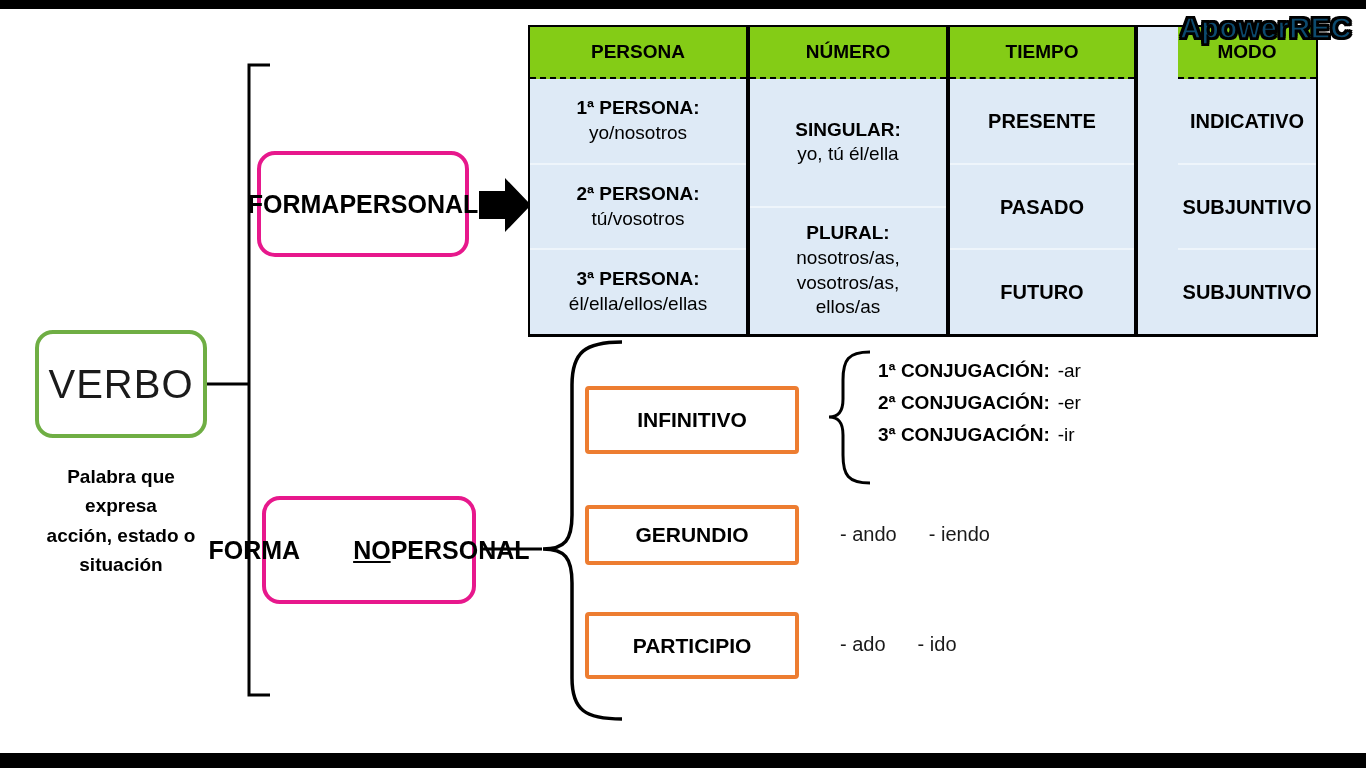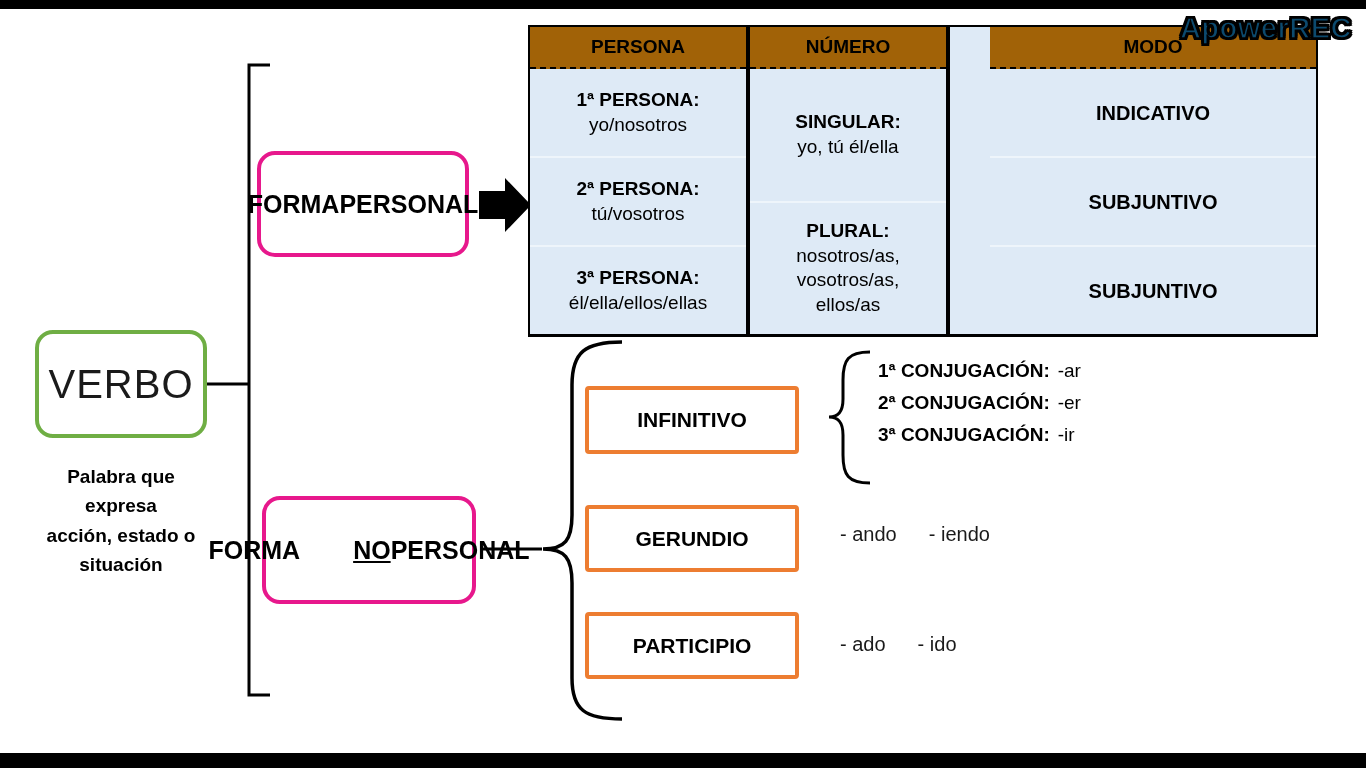--- a/index.html
+++ b/index.html
@@ -26,42 +26,42 @@
 
   .pink { border: 4px solid #e7188c; border-radius: 18px; font-weight: bold;
           font-size: 25px; line-height: 1.6; }
   .fp  { left: 257px; top: 151px; width: 212px; height: 106px; }
   .fnp { left: 262px; top: 496px; width: 214px; height: 108px; }
   .line { display: flex; gap: 9px; justify-content: center; }
   .u { text-decoration: underline; margin-left: 44px; }
 
   .orange { border: 4px solid #ed7d31; border-radius: 4px; font-weight: bold; font-size: 21px; }
   .inf { left: 585px; top: 386px; width: 214px; height: 68px; }
-  .ger { left: 585px; top: 505px; width: 214px; height: 67px; }
+  .ger { left: 585px; top: 505px; width: 214px; height: 60px; }
   .par { left: 585px; top: 612px; width: 214px; height: 67px; }
 
   .conj { position: absolute; left: 878px; top: 360px; display: flex; flex-direction: column;
           gap: 10px; font-size: 19px; z-index: 2; }
   .conj .row { display: flex; gap: 8px; align-items: center; }
   .conj .b { font-weight: bold; }
 
   .sfx { position: absolute; display: flex; gap: 32px; font-size: 20px; color: #1a1a1a; z-index: 2; }
   .sfx-ger { left: 840px; top: 523px; }
   .sfx-par { left: 840px; top: 633px; }
 
   .vtable { position: absolute; left: 528px; top: 25px; width: 790px; height: 312px;
             display: flex; border: 2px solid #000; border-bottom-width: 3px;
             background: #deeaf6; z-index: 2; }
   .col { display: flex; flex-direction: column; }
   .col:not(:last-child) { border-right: 4px solid #000; }
   .col-persona { width: 220px; }
   .col-numero  { width: 200px; }
   .col-tiempo  { width: 188px; }
   .col-modo    { flex: 1; padding-left: 40px; }
-  .th { height: 42px; flex: none; background: #a16207; border-bottom: 2px dashed #000;
+  .th { height: 52px; flex: none; background: #84cc16; border-bottom: 2px dashed #000;
         display: flex; align-items: center; justify-content: center;
         font-weight: bold; font-size: 19px; }
   .cell { flex: 1; display: flex; flex-direction: column; align-items: center;
           justify-content: center; text-align: center; font-size: 19px; line-height: 1.3;
           padding: 2px 4px; }
   .cell + .cell { border-top: 2px solid #eef5fb; }
   .ct { font-weight: bold; }
   .cs { white-space: pre-line; }
   .mode { font-weight: bold; font-size: 20px; }
 
@@ -137,20 +137,26 @@
         <div class="cs">yo, tú él/ella</div>
       </div>
       <div class="cell">
         <div class="ct">PLURAL:</div>
         <div class="cs">nosotros/as,
 vosotros/as,
 ellos/as</div>
       </div>
     </div>
 
+    <div class="col col-tiempo">
+      <div class="th">TIEMPO</div>
+      <div class="cell mode">PRESENTE</div>
+      <div class="cell mode">PASADO</div>
+      <div class="cell mode">FUTURO</div>
+    </div>
 
     <div class="col col-modo">
       <div class="th">MODO</div>
       <div class="cell mode">INDICATIVO</div>
       <div class="cell mode">SUBJUNTIVO</div>
       <div class="cell mode">SUBJUNTIVO</div>
     </div>
 
   </div>
 

